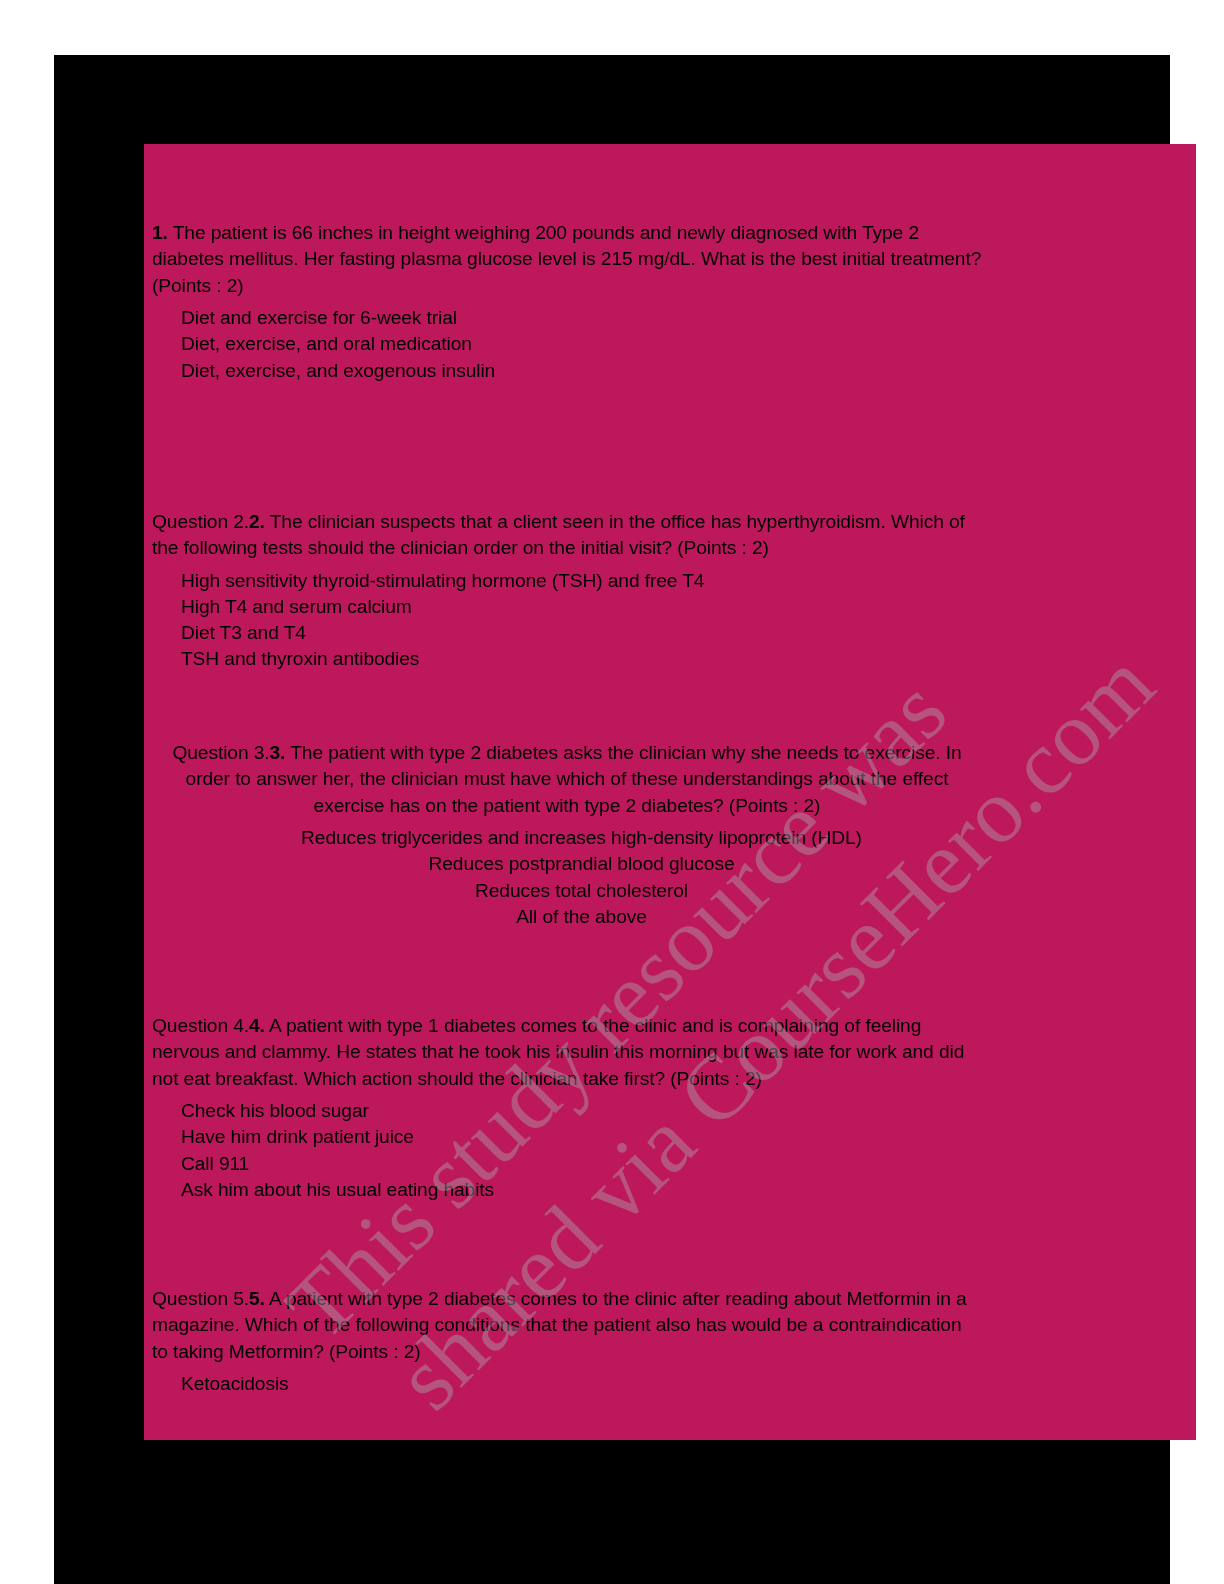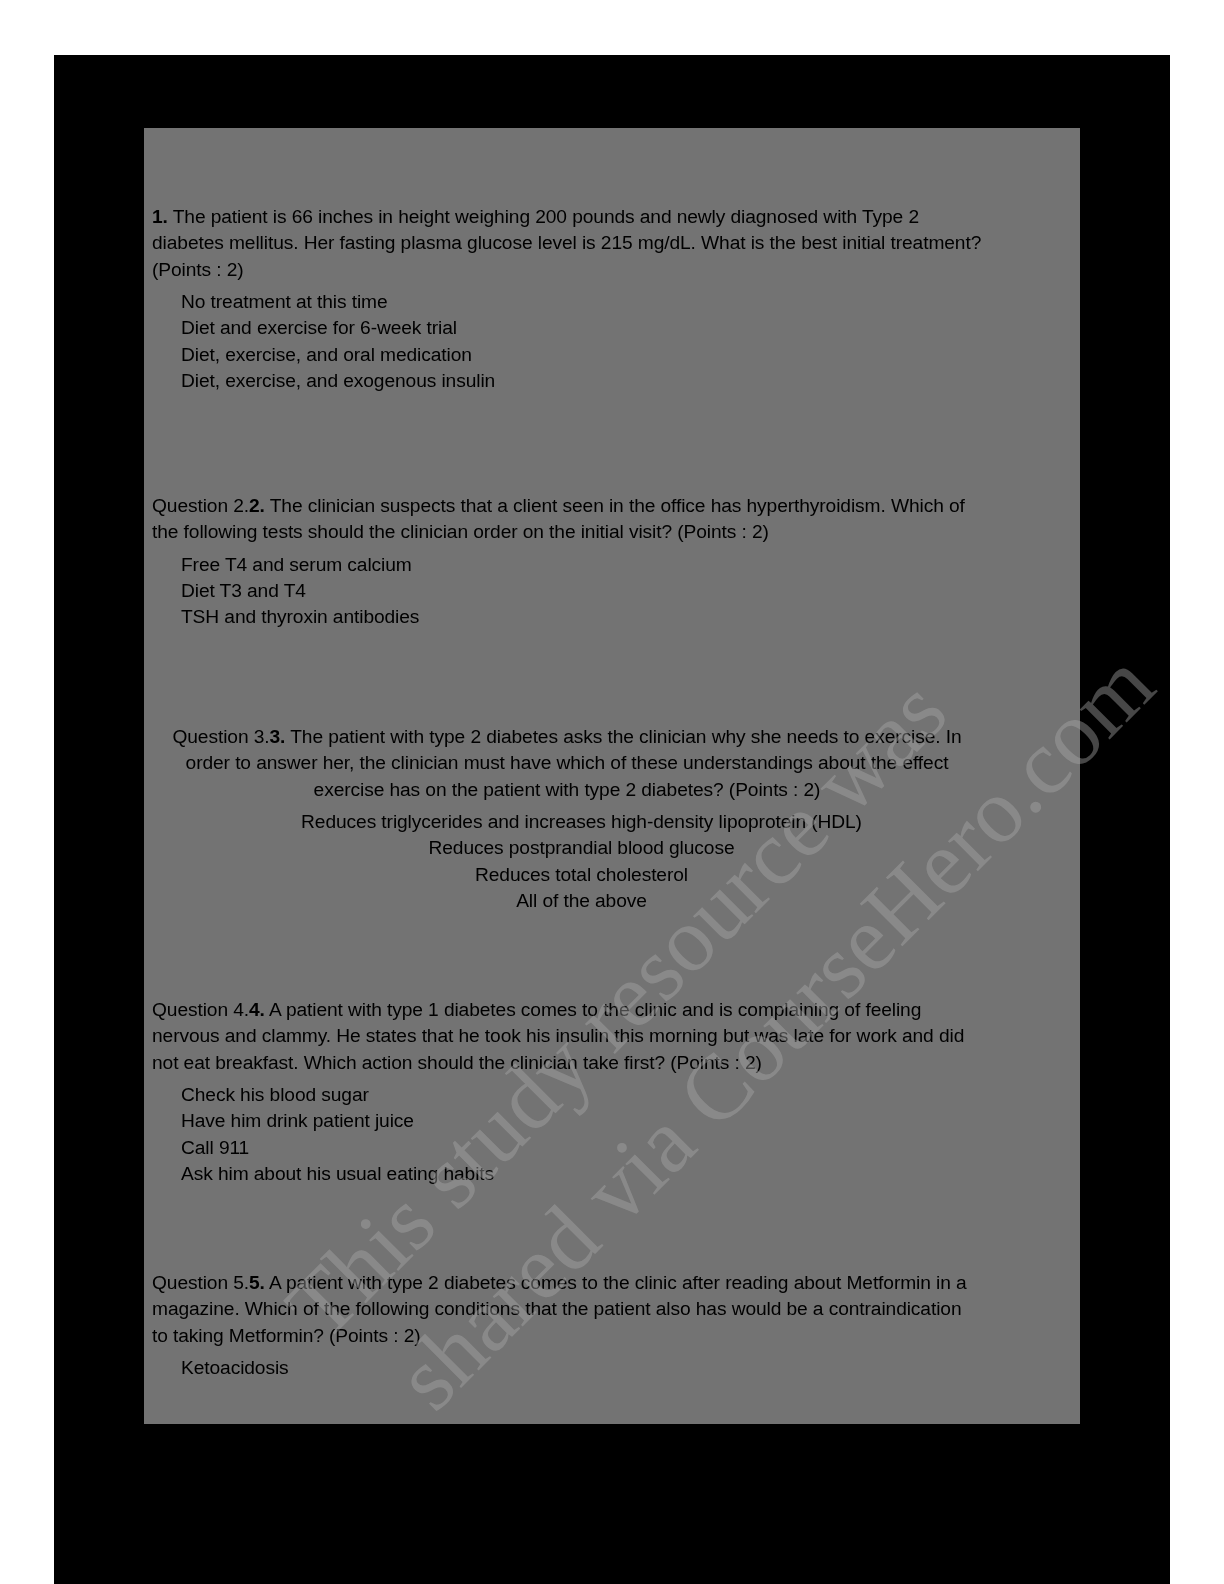--- a/index.html
+++ b/index.html
@@ -19,24 +19,24 @@
       position: absolute;
       left: 54px;
       top: 55px;
       width: 1116px;
       height: 1529px;
       background: #000000;
     }
     .page {
       position: absolute;
       left: 144px;
-      top: 128px;
-      width: 936px;
+      top: 144px;
+      width: 1052px;
       height: 1296px;
-      background: #737373;
+      background: #be185d;
       overflow: hidden;
     }
     .question {
       position: absolute;
       left: 8px;
       width: 830px;
     }
     .q-text {
       font-size: 19.2px;
       line-height: 26.4px;
@@ -72,31 +72,31 @@
 </head>
 <body>
 
 <div class="frame"></div>
 
 <div class="page">
 
   <div class="question" style="top:76px;">
     <p class="q-text"><span></span><b>1.</b><span> The patient is 66 inches in height weighing 200 pounds and newly diagnosed with Type 2 diabetes mellitus. Her fasting plasma glucose level is 215 mg/dL. What is the best initial treatment? (Points : 2)</span></p>
     <ul class="answers">
-      <li>No treatment at this time</li>
       <li>Diet and exercise for 6-week trial</li>
       <li>Diet, exercise, and oral medication</li>
       <li>Diet, exercise, and exogenous insulin</li>
     </ul>
   </div>
 
   <div class="question" style="top:350px;margin-top:15px;">
     <p class="q-text"><span>Question 2.</span><b>2.</b><span> The clinician suspects that a client seen in the office has hyperthyroidism. Which of the following tests should the clinician order on the initial visit? (Points : 2)</span></p>
     <ul class="answers">
-      <li>Free T4 and serum calcium</li>
+      <li>High sensitivity thyroid-stimulating hormone (TSH) and free T4</li>
+      <li>High T4 and serum calcium</li>
       <li>Diet T3 and T4</li>
       <li>TSH and thyroxin antibodies</li>
     </ul>
   </div>
 
   <div class="question" style="top:596px;text-align:center;">
     <p class="q-text"><span>Question 3.</span><b>3.</b><span> The patient with type 2 diabetes asks the clinician why she needs to exercise. In order to answer her, the clinician must have which of these understandings about the effect exercise has on the patient with type 2 diabetes? (Points : 2)</span></p>
     <ul class="answers">
       <li>Reduces triglycerides and increases high-density lipoprotein (HDL)</li>
       <li>Reduces postprandial blood glucose</li>

